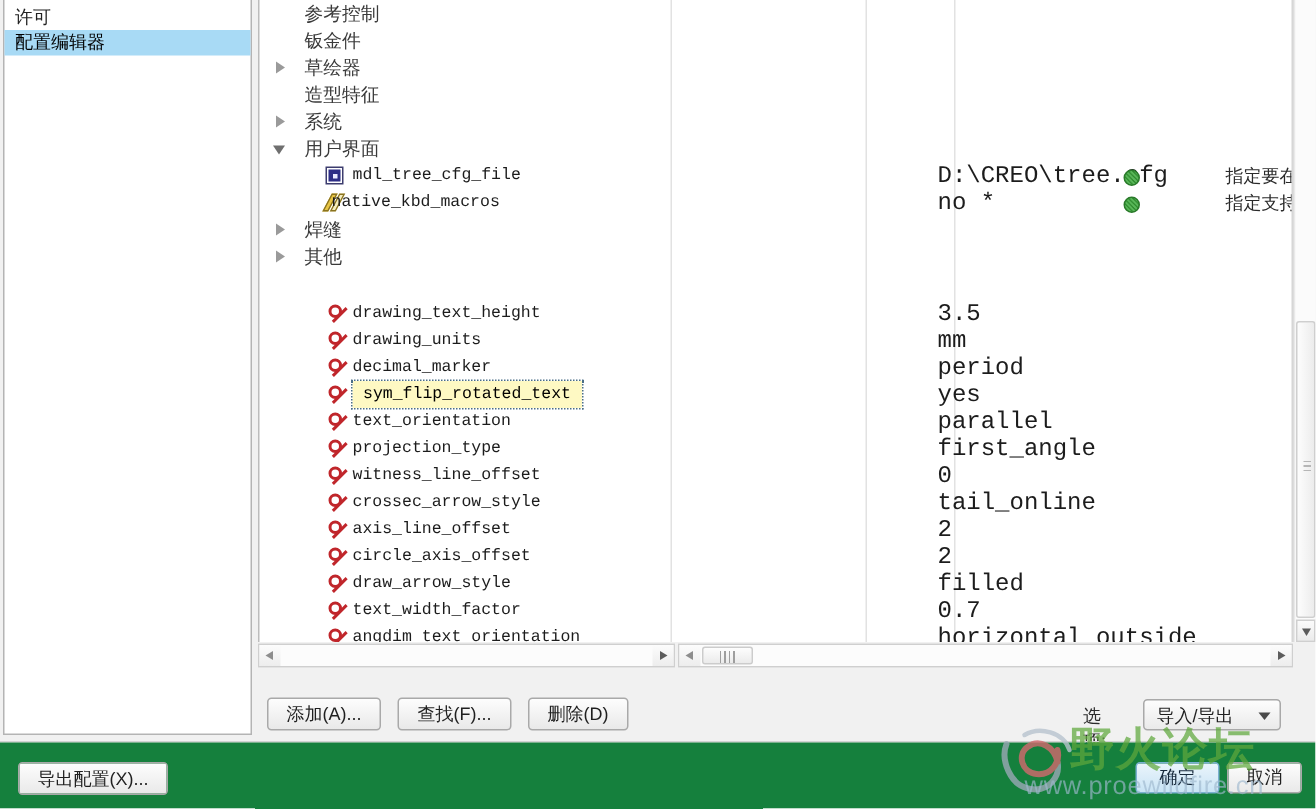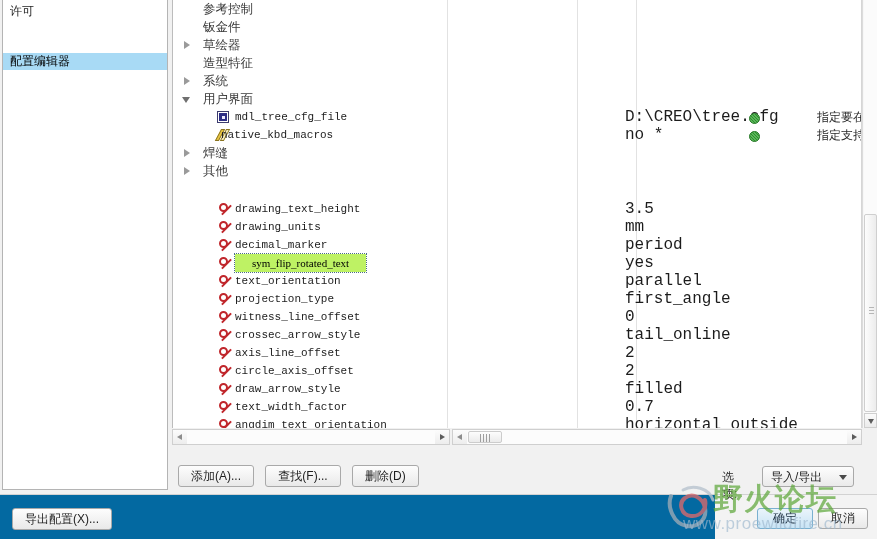--- a/index.html
+++ b/index.html
@@ -15,21 +15,21 @@
   
   .dlg-body{position:absolute;left:0;top:0;width:877px;height:494px;background:#f1f1f1;}
 
   
   .left-panel{
     position:absolute;left:2px;top:-2px;width:166px;height:492px;
     background:#ffffff;border:1px solid #b4b4b4;box-sizing:border-box;
   }
   .left-list{position:absolute;left:0;top:4px;width:100%;}
   .left-item{height:17px;line-height:17px;padding-left:7px;font-size:12px;color:#222;white-space:nowrap;cursor:default;}
-  .left-item.sel{background:#a8daf5;color:#000;margin-top:33px;}
+  .left-item.sel{background:#a8daf5;color:#000;}
 
   
   .right-wrap{position:absolute;left:172px;top:-4px;width:705px;height:466px;}
 
   
   .tree-view{
     position:absolute;left:0;top:0;width:690px;height:432px;
     background:#ffffff;border-left:1px solid #bcbcbc;border-right:1px solid #d6d6d6;
     box-sizing:border-box;overflow:hidden;
   }
@@ -50,21 +50,21 @@
   .twisty.closed i{border-left:6px solid #9a9a9a;border-top:4px solid transparent;border-bottom:4px solid transparent;}
   .twisty.open i{border-top:6px solid #6f6f6f;border-left:4px solid transparent;border-right:4px solid transparent;top:7px;}
 
   .cat-label{position:absolute;font-size:12.5px;color:#3a3a3a;font-family:"Liberation Sans","DejaVu Sans",sans-serif;}
 
   .opt-name{
     position:absolute;font-family:"Liberation Mono","DejaVu Sans Mono",monospace;
     font-size:11px;color:#1c1c1c;letter-spacing:0px;
   }
   .opt-name.sel{
-    background:#bef264;outline:1px dotted #4a6e86;color:#000;padding:0 17px;font-family:Liberation Serif, serif;
+    background:#fef9c3;outline:1px dotted #4a6e86;color:#000;padding:0 7px;
   }
   .opt-val{
     position:absolute;left:452px;font-family:"Liberation Mono","DejaVu Sans Mono",monospace;
     font-size:16px;color:#1c1c1c;
   }
   .opt-desc{
     position:absolute;left:644px;font-size:12px;color:#2a2a2a;white-space:nowrap;
   }
 
   
@@ -149,21 +149,21 @@
   .combo{
     position:absolute;left:40px;top:0;width:92px;height:21px;
     background:linear-gradient(to bottom,#fdfdfd,#eaeaea);
     border:1px solid #a9a9a9;border-radius:3px;box-sizing:border-box;
   }
   .combo .txt{position:absolute;left:8px;top:2px;font-size:12px;color:#1f1f1f;}
   .combo .car{position:absolute;right:6px;top:8px;width:0;height:0;border-top:5px solid #4a4a4a;border-left:4px solid transparent;border-right:4px solid transparent;}
 
   
   .footer-sep{position:absolute;left:0;top:494px;width:877px;height:1px;background:#d2d2d2;}
-  .footer{position:absolute;left:0;top:495px;width:715px;height:44px;background:#0369a1;}
+  .footer{position:absolute;left:0;top:495px;width:877px;height:44px;background:#15803d;}
 
   .btn-export{position:absolute;left:12px;top:13px;}
   .btn-ok{
     position:absolute;left:757px;top:13px;width:56px;height:21px;line-height:19px;text-align:center;
     background:linear-gradient(to bottom,#eaf4fb,#c9e4f5);
     border:1px solid #7ab0d0;border-radius:3px;font-size:12px;color:#16283a;box-sizing:border-box;
   }
   .btn-cancel{
     position:absolute;left:818px;top:13px;width:50px;height:21px;line-height:19px;text-align:center;
     background:linear-gradient(to bottom,#fdfdfd,#e9e9e9);

